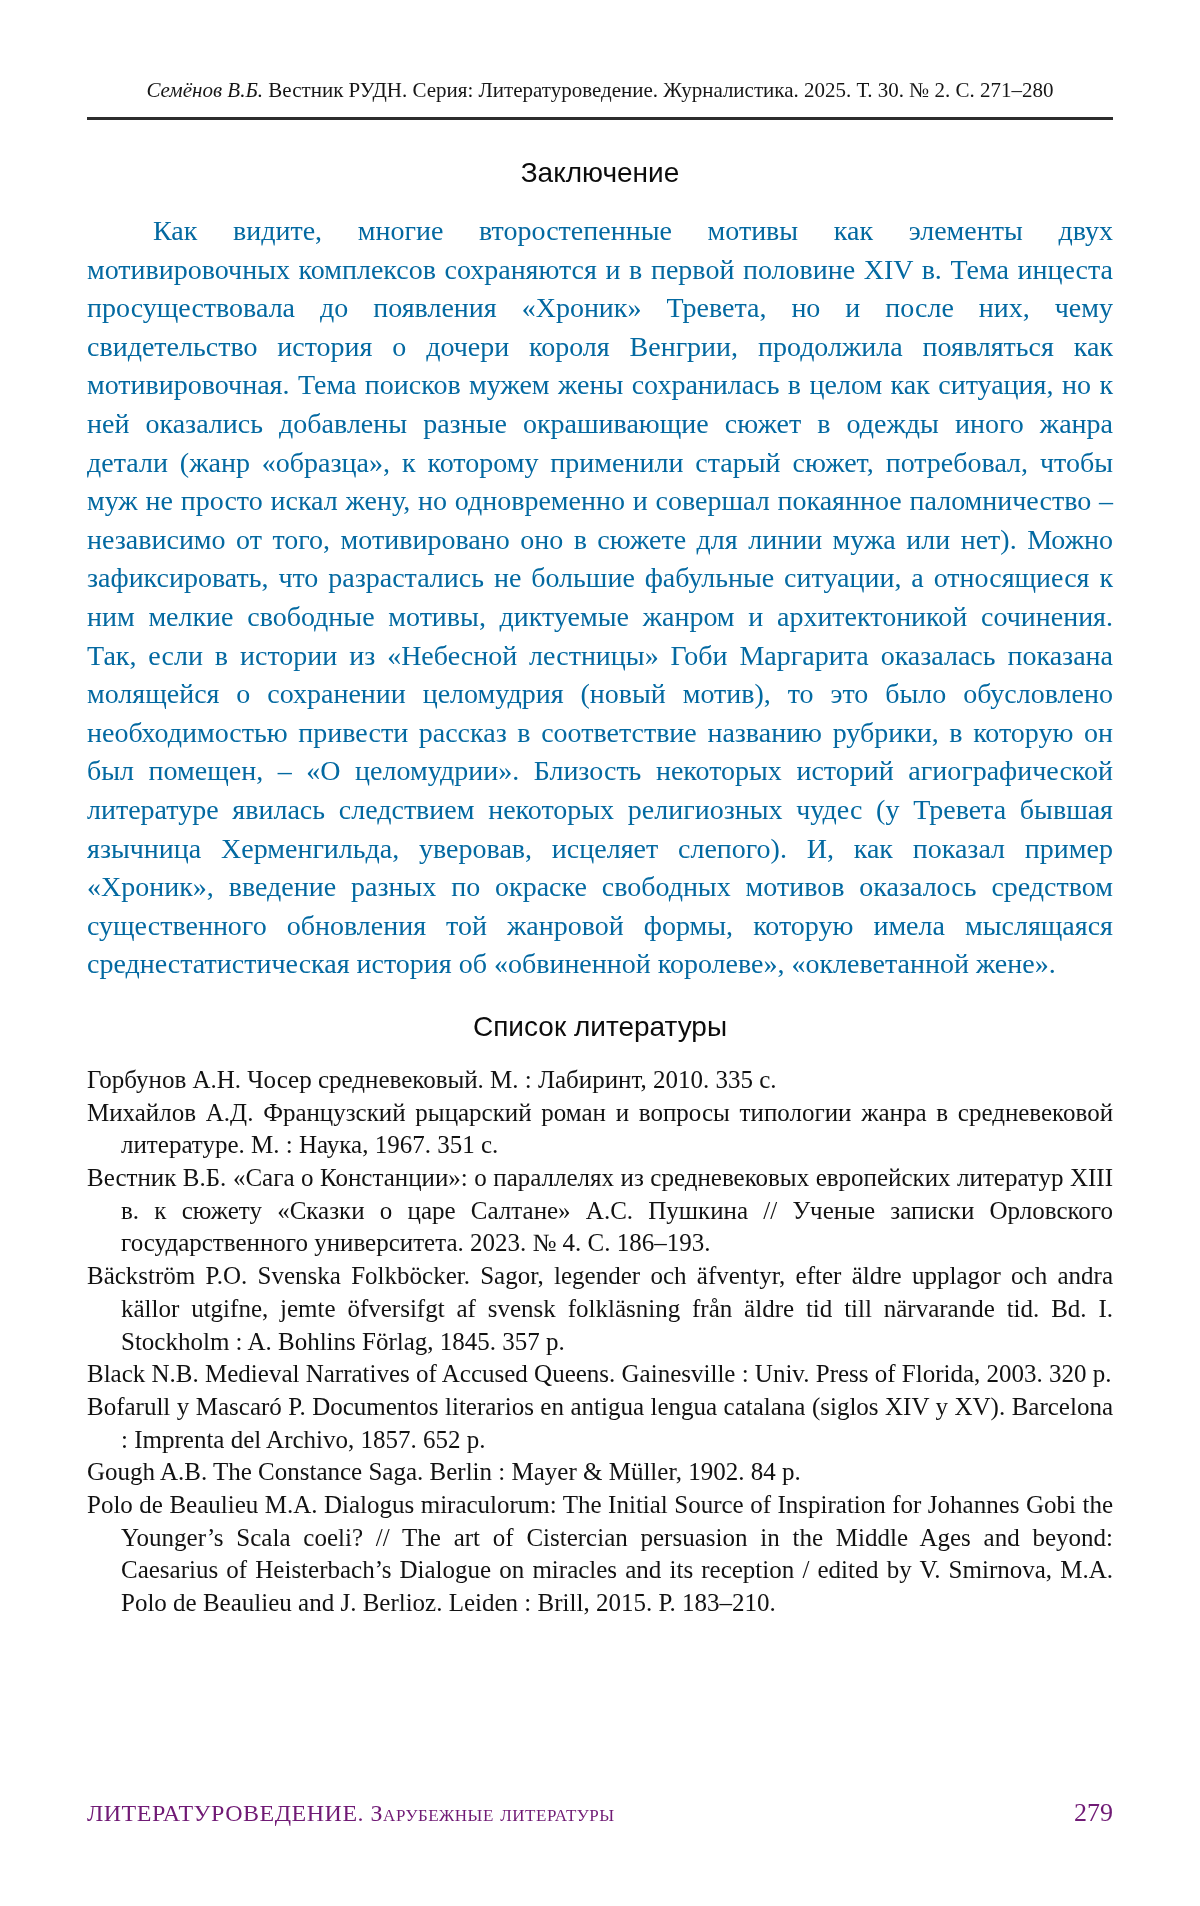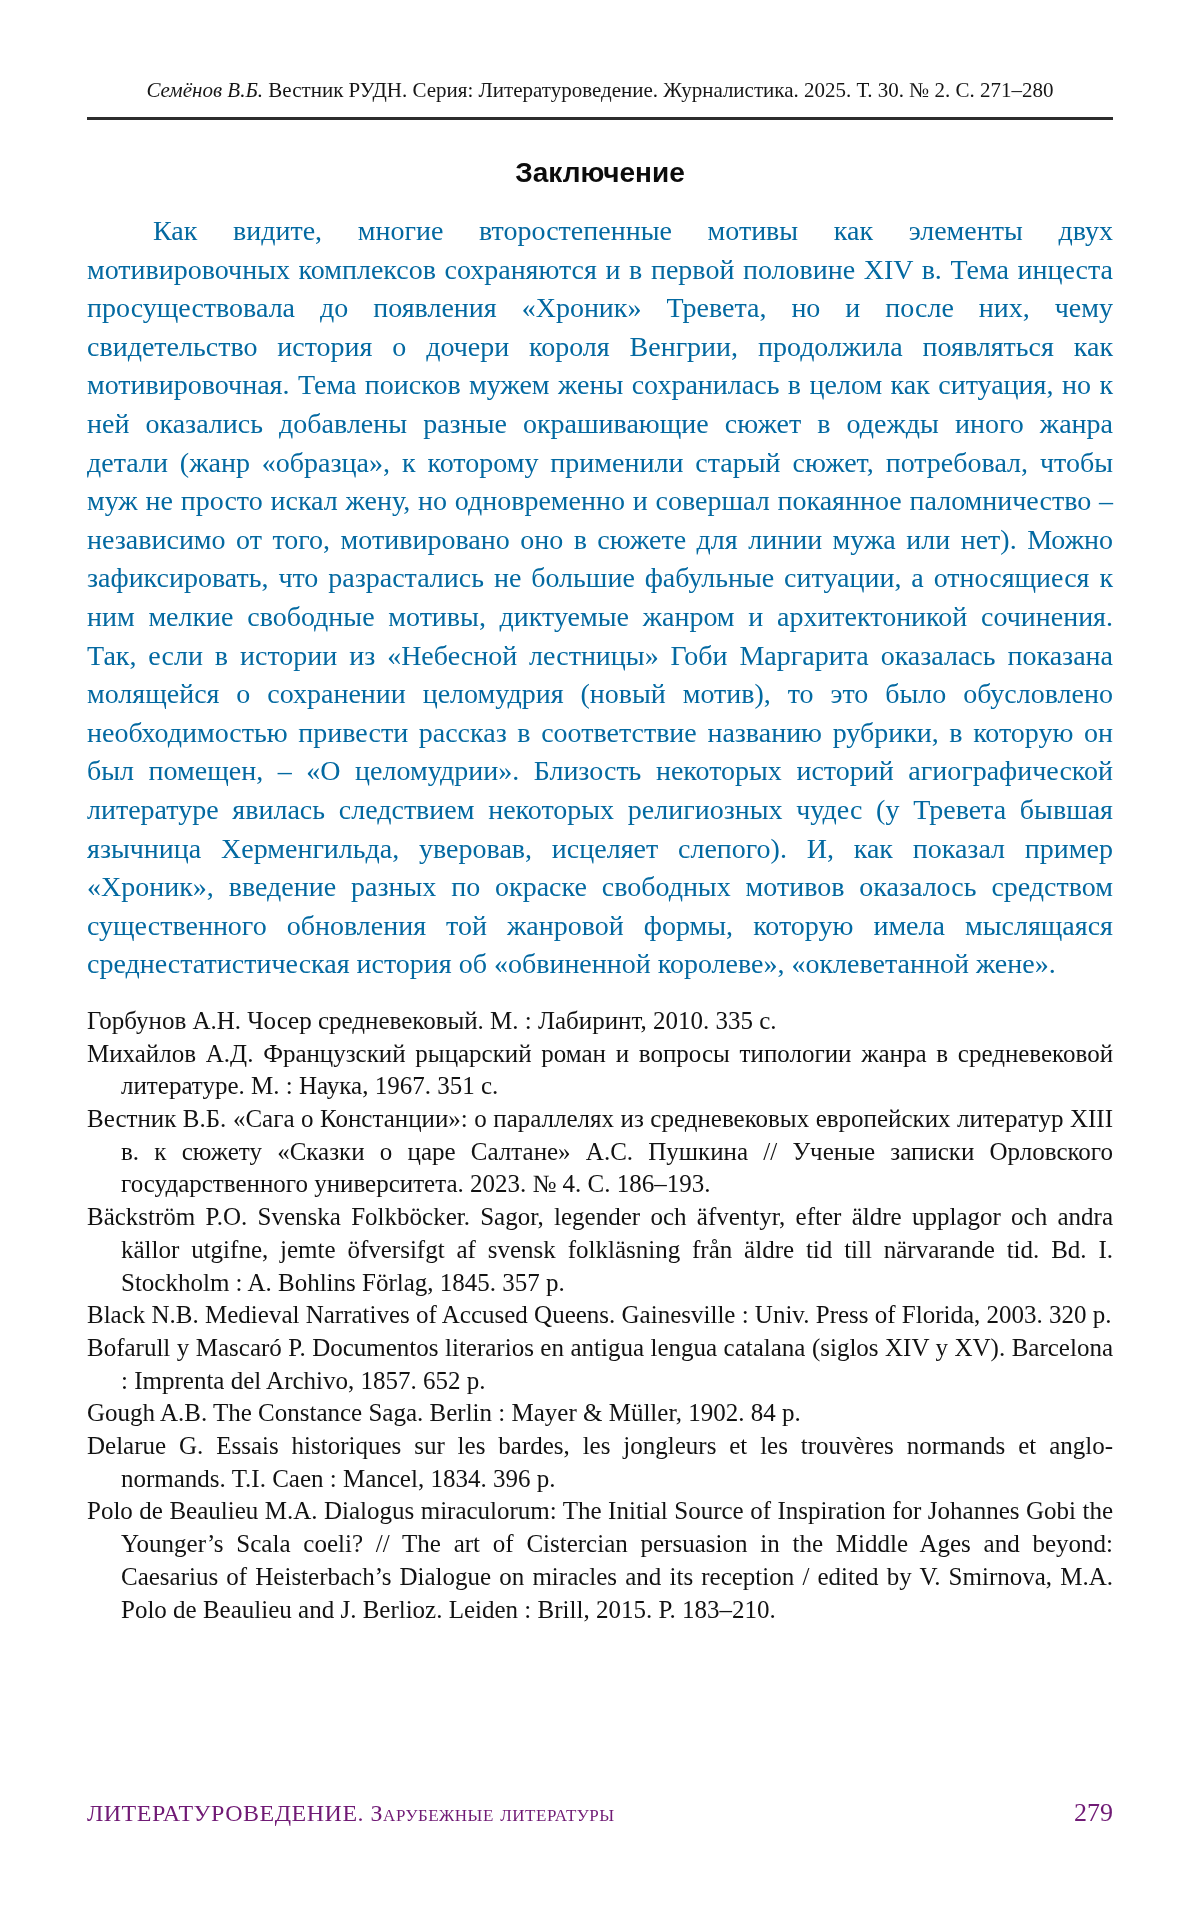--- a/index.html
+++ b/index.html
@@ -23,21 +23,21 @@
     color: #161616;
   }
   .running-head .it { font-style: italic; }
   .header-rule {
     border: none;
     border-top: 3px solid #2d2d2d;
     margin: 15px 0 0 0;
   }
   h2.section-heading {
     font-family: "Liberation Sans", sans-serif;
-    font-weight: bold;
+    font-weight: normal;
     font-size: 28px;
     line-height: 32px;
     text-align: center;
     color: #0c0c0c;
     margin: 0;
   }
   #conclusion-heading { margin-top: 37px; }
   .body-par {
     margin: 23px 0 0 0;
     font-size: 28px;
@@ -81,30 +81,30 @@
   <div class="running-head">
     <span class="it">Семёнов В.Б. </span><span>Вестник РУДН. Серия: Литературоведение. Журналистика. 2025. Т. 30. № 2. С. 271–280</span>
   </div>
 
   <hr class="header-rule">
 
   <h2 class="section-heading" id="conclusion-heading">Заключение</h2>
 
   <p class="body-par">Как видите, многие второстепенные мотивы как элементы двух мотивировочных комплексов сохраняются и в первой половине XIV в. Тема инцеста просуществовала до появления «Хроник» Тревета, но и после них, чему свидетельство история о дочери короля Венгрии, продолжила появляться как мотивировочная. Тема поисков мужем жены сохранилась в целом как ситуация, но к ней оказались добавлены разные окрашивающие сюжет в одежды иного жанра детали (жанр «образца», к которому применили старый сюжет, потребовал, чтобы муж не просто искал жену, но одновременно и совершал покаянное паломничество – независимо от того, мотивировано оно в сюжете для линии мужа или нет). Можно зафиксировать, что разрастались не большие фабульные ситуации, а относящиеся к ним мелкие свободные мотивы, диктуемые жанром и архитектоникой сочинения. Так, если в истории из «Небесной лестницы» Гоби Маргарита оказалась показана молящейся о сохранении целомудрия (новый мотив), то это было обусловлено необходимостью привести рассказ в соответствие названию рубрики, в которую он был помещен, – «О целомудрии». Близость некоторых историй агиографической литературе явилась следствием некоторых религиозных чудес (у Тревета бывшая язычница Херменгильда, уверовав, исцеляет слепого). И, как показал пример «Хроник», введение разных по окраске свободных мотивов оказалось средством существенного обновления той жанровой формы, которую имела мыслящаяся среднестатистическая история об «обвиненной королеве», «оклеветанной жене».</p>
 
+  <h2 class="section-heading" id="references-heading">Список литературы</h2>
 
   <div class="refs" id="refs">
       <p class="ref"><span class="it">Горбунов А.Н.</span><span> Чосер средневековый. М. : Лабиринт, 2010. 335 с.</span></p>
       <p class="ref"><span class="it">Михайлов А.Д.</span><span> Французский рыцарский роман и вопросы типологии жанра в средневековой литературе. М. : Наука, 1967. 351 с.</span></p>
       <p class="ref"><span class="it">Вестник В.Б.</span><span> «Сага о Констанции»: о параллелях из средневековых европейских литератур XIII в. к сюжету «Сказки о царе Салтане» А.С. Пушкина // Ученые записки Орловского государственного университета. 2023. № 4. С. 186–193.</span></p>
       <p class="ref"><span class="it">Bäckström P.O.</span><span> Svenska Folkböcker. Sagor, legender och äfventyr, efter äldre upplagor och andra källor utgifne, jemte öfversifgt af svensk folkläsning från äldre tid till närvarande tid. Bd. I. Stockholm : A. Bohlins Förlag, 1845. 357 p.</span></p>
       <p class="ref"><span class="it">Black N.B.</span><span> Medieval Narratives of Accused Queens. Gainesville : Univ. Press of Florida, 2003. 320 p.</span></p>
       <p class="ref"><span class="it">Bofarull y Mascaró P.</span><span> Documentos literarios en antigua lengua catalana (siglos XIV y XV). Barcelona : Imprenta del Archivo, 1857. 652 p.</span></p>
       <p class="ref"><span class="it">Gough A.B.</span><span> The Constance Saga. Berlin : Mayer &amp; Müller, 1902. 84 p.</span></p>
-      <p class="ref"><span class="it">Delarue G.</span><span> Essais historiques sur les bardes, les jongleurs et les trouvères normands et anglo-normands. T.I. Caen : Mancel, 1834. 396 p.</span></p>
       <p class="ref"><span class="it">Polo de Beaulieu M.A.</span><span> Dialogus miraculorum: The Initial Source of Inspiration for Johannes Gobi the Younger’s </span><span class="it">Scala coeli</span><span>? // The art of Cistercian persuasion in the Middle Ages and beyond: Caesarius of Heisterbach’s </span><span class="it">Dialogue on miracles</span><span> and its reception / edited by V. Smirnova, M.A. Polo de Beaulieu and J. Berlioz. Leiden : Brill, 2015. P. 183–210.</span></p>
     </div>
 
   <div class="page-footer">
     <div class="footer-left">
       <span class="caps">ЛИТЕРАТУРОВЕДЕНИЕ. </span><span class="smallcaps">Зарубежные литературы</span>
     </div>
     <div class="page-number">279</div>
   </div>
 

